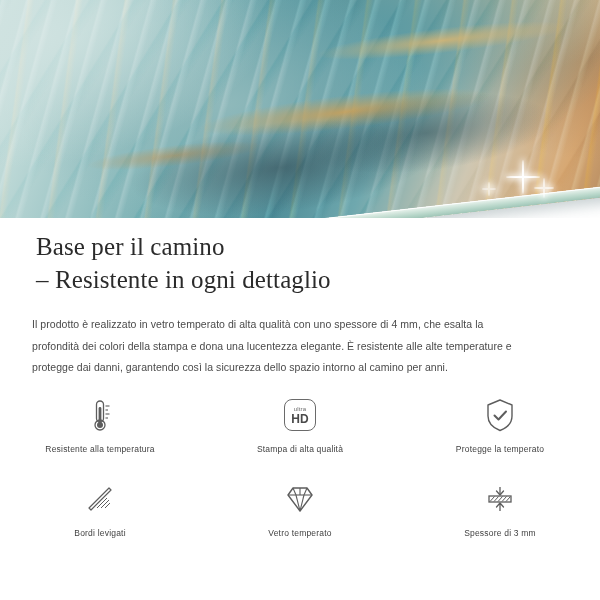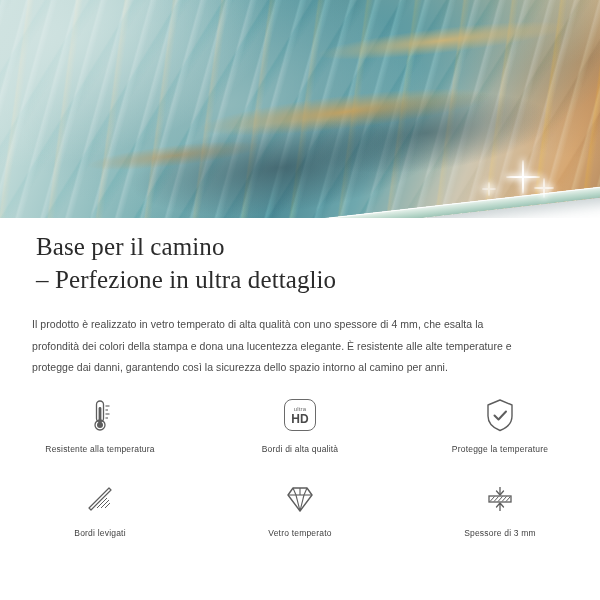--- a/index.html
+++ b/index.html
@@ -231,21 +231,21 @@
       <div class="glass-edge"></div>
     </div>
     <span class="sparkle sparkle-1"></span>
     <span class="sparkle sparkle-2"></span>
     <span class="sparkle sparkle-3"></span>
   </div>
 
   <div class="content">
     <h1 class="headline">
       <span>Base per il camino</span>
-      <span class="line2">– Perfezione in ultra dettaglio</span>
+      <span class="line2">– Resistente in ogni dettaglio</span>
     </h1>
     <p class="body-copy">Il prodotto è realizzato in vetro temperato di alta qualità con uno spessore di 4 mm, che esalta la profondità dei colori della stampa e dona una lucentezza elegante. È resistente alle alte temperature e protegge dai danni, garantendo così la sicurezza dello spazio intorno al camino per anni.</p>
   </div>
 
   <div class="features">
 
     <div class="feature">
       <div class="feature-icon">
         <svg width="40" height="40" viewBox="0 0 40 40" aria-hidden="true">
           <rect x="16.5" y="6" width="7" height="21" rx="3.5" fill="none" stroke="#5d5d5d" stroke-width="1.3"></rect>
@@ -261,31 +261,31 @@
       <div class="feature-label">Resistente alla temperatura</div>
     </div>
 
     <div class="feature">
       <div class="feature-icon">
         <div class="ultrahd-box">
           <span class="u-small">ultra</span>
           <span class="u-big">HD</span>
         </div>
       </div>
-      <div class="feature-label">Bordi di alta qualità</div>
+      <div class="feature-label">Stampa di alta qualità</div>
     </div>
 
     <div class="feature">
       <div class="feature-icon">
         <svg width="40" height="40" viewBox="0 0 40 40" aria-hidden="true">
           <path d="M20 5 L32 10 V21 C32 28 26.5 33 20 35.5 C13.5 33 8 28 8 21 V10 Z" fill="none" stroke="#5d5d5d" stroke-width="1.4" stroke-linejoin="round"></path>
           <path d="M14.5 20.5 L18.5 24.5 L26 16.5" fill="none" stroke="#5d5d5d" stroke-width="2" stroke-linecap="round" stroke-linejoin="round"></path>
         </svg>
       </div>
-      <div class="feature-label">Protegge la temperature</div>
+      <div class="feature-label">Protegge la temperato</div>
     </div>
 
     <div class="feature">
       <div class="feature-icon">
         <svg width="40" height="40" viewBox="0 0 40 40" aria-hidden="true">
           <path d="M9 29 L29 9 L31 11 L11 31 Z" fill="none" stroke="#5d5d5d" stroke-width="1.2" stroke-linejoin="round"></path>
           <line x1="13" y1="29" x2="24" y2="18" stroke="#5d5d5d" stroke-width="1"></line>
           <line x1="17" y1="29" x2="27" y2="19" stroke="#5d5d5d" stroke-width="1"></line>
           <line x1="21" y1="29" x2="29" y2="21" stroke="#5d5d5d" stroke-width="1"></line>
           <line x1="25" y1="29" x2="30" y2="24" stroke="#5d5d5d" stroke-width="1"></line>

